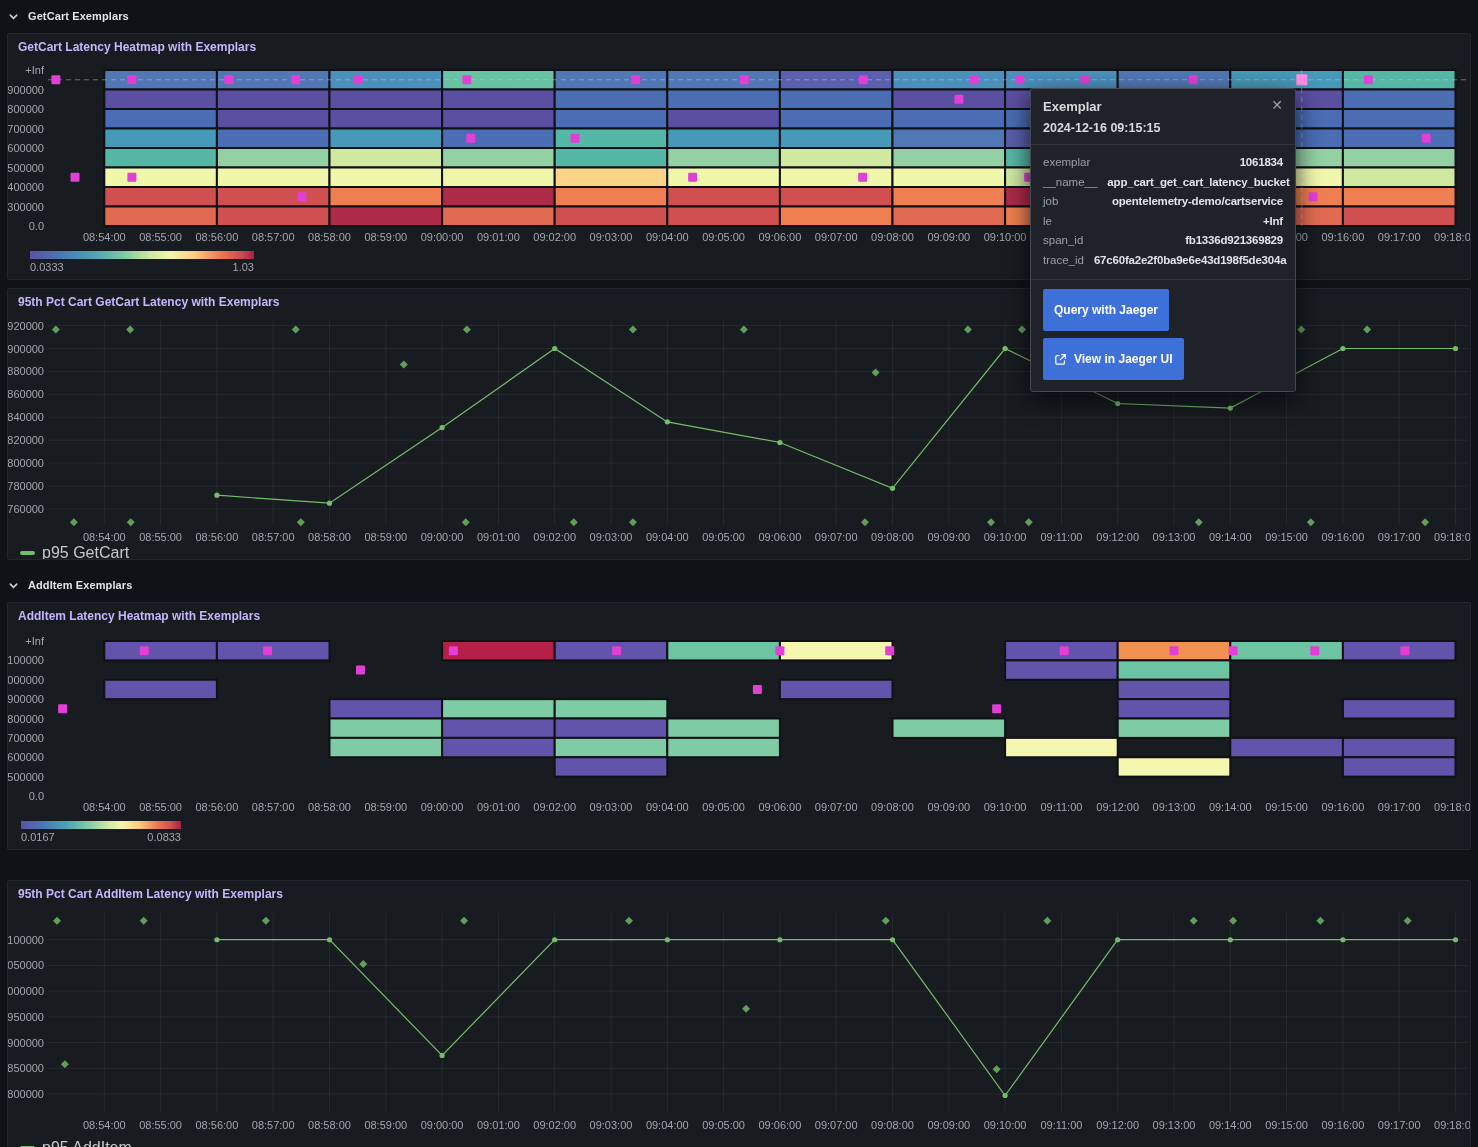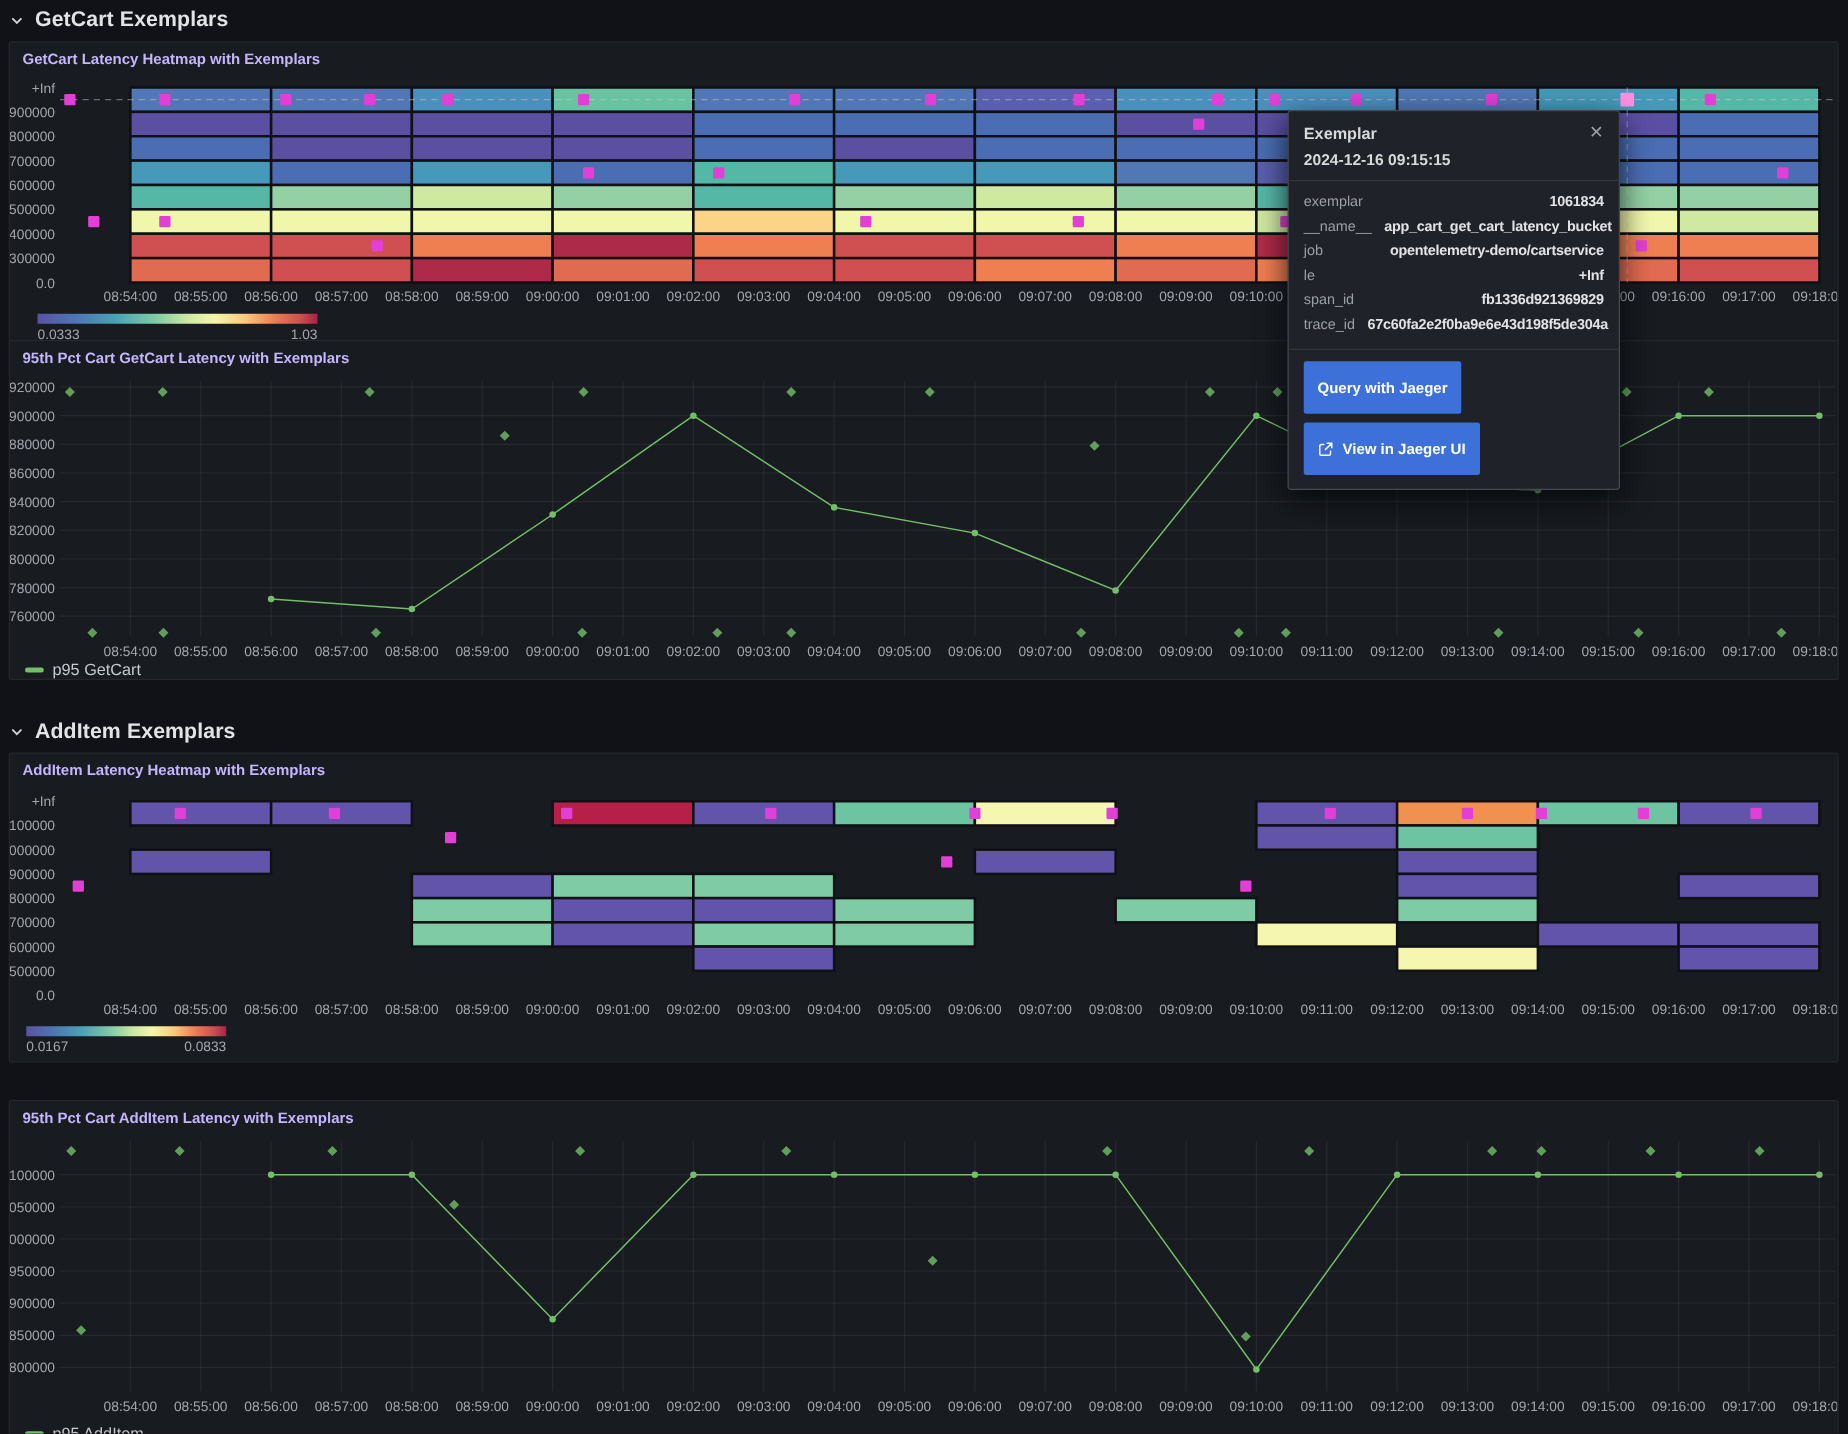--- a/index.html
+++ b/index.html
@@ -1,27 +1,27 @@
 <!DOCTYPE html>
 <html><head>
 <meta charset="utf-8">
 <style>
   html,body{margin:0;padding:0;background:#111217;}
   .root{position:relative;width:1478px;height:1147px;background:#111217;overflow:hidden;
         font-family:"Liberation Sans",sans-serif;}
   .section-header{position:absolute;left:8px;height:26px;display:flex;align-items:center;gap:9px;color:#e2e3e6;}
   .chev{display:flex;align-items:center;}
-  .section-title{font-size:17px;font-weight:700;letter-spacing:.1px;}
+  .section-title{font-size:11px;font-weight:700;letter-spacing:.1px;}
   .panel{position:absolute;left:7px;width:1464px;background:#181b1f;border:1px solid #24272d;border-radius:2px;overflow:hidden;box-sizing:border-box;}
   .panel-title{position:absolute;top:6px;left:10px;font-size:12px;font-weight:700;color:#c4b5fd;z-index:2;}
   .panel svg{position:absolute;left:0;top:0;}
   .tick{fill:#a3a7ae;font-size:11px;font-family:"Liberation Sans",sans-serif;}
   .grid{stroke:rgba(204,204,220,0.08);stroke-width:1;}
   .dash{stroke:rgba(204,204,220,0.45);stroke-width:1;stroke-dasharray:5 4;fill:none;}
-  .legend{position:absolute;left:12px;display:flex;align-items:center;gap:7px;font-size:13px;color:#c7c9cc;}
+  .legend{position:absolute;left:12px;display:flex;align-items:center;gap:7px;font-size:16px;color:#c7c9cc;}
   .legend .swatch{width:15px;height:4px;border-radius:2px;background:var(--green,#73bf69);}
   
   .tooltip{position:absolute;left:1030px;top:88px;width:266px;background:#1f2228;border:1px solid #45494f;
            border-radius:3px;box-shadow:0 8px 24px rgba(1,4,9,.75);color:#d8d9da;z-index:10;box-sizing:border-box;}
   .tt-head{padding:10px 12px 9px;border-bottom:1px solid #32353b;}
   .tt-title-row{display:flex;justify-content:space-between;align-items:flex-start;}
   .tt-title{font-size:13px;font-weight:600;}
   .tt-close{color:#9aa0a8;font-size:14px;line-height:12px;cursor:pointer;}
   .tt-time{margin-top:7px;font-size:12.5px;font-weight:600;}
   .tt-rows{padding:8px 12px 9px;}
@@ -229,21 +229,21 @@
             <stop offset="0.94" stop-color="#d14c50"></stop>
             <stop offset="1" stop-color="#a32346"></stop>
           </linearGradient>
         </defs>
         <rect x="22" y="217" width="224" height="8" fill="url(#grad33)"></rect>
         <text x="22" y="237" text-anchor="start" class="tick">0.0333</text>
         <text x="246" y="237" text-anchor="end" class="tick">1.03</text>
       </svg>
   </div>
 
-  <div class="panel" style="top:272px;height:272px;">
+  <div class="panel" style="top:288px;height:272px;">
     <div class="panel-title">95th Pct Cart GetCart Latency with Exemplars</div>
     <svg id="chart1" width="1462" height="270">
         <line x1="96.3" y1="32" x2="96.3" y2="236" class="grid"></line>
         <line x1="152.6" y1="32" x2="152.6" y2="236" class="grid"></line>
         <line x1="208.89999999999998" y1="32" x2="208.89999999999998" y2="236" class="grid"></line>
         <line x1="265.2" y1="32" x2="265.2" y2="236" class="grid"></line>
         <line x1="321.5" y1="32" x2="321.5" y2="236" class="grid"></line>
         <line x1="377.79999999999995" y1="32" x2="377.79999999999995" y2="236" class="grid"></line>
         <line x1="434.09999999999997" y1="32" x2="434.09999999999997" y2="236" class="grid"></line>
         <line x1="490.4" y1="32" x2="490.4" y2="236" class="grid"></line>

